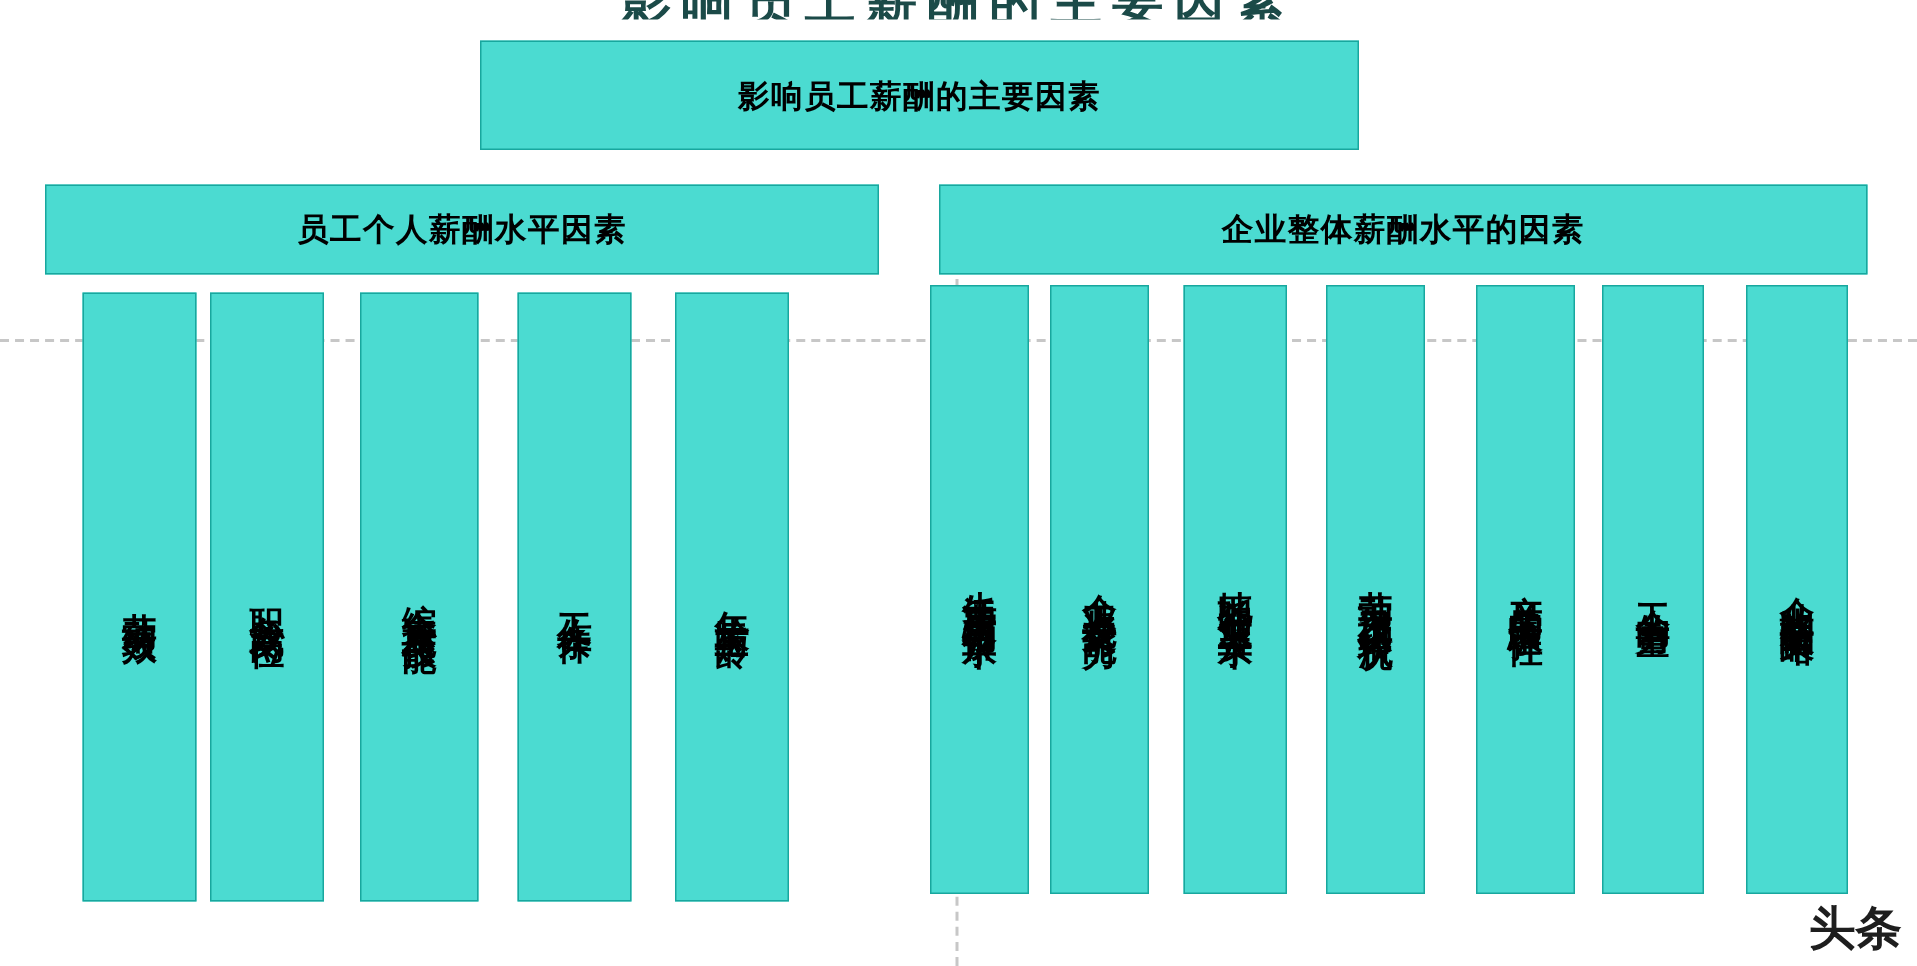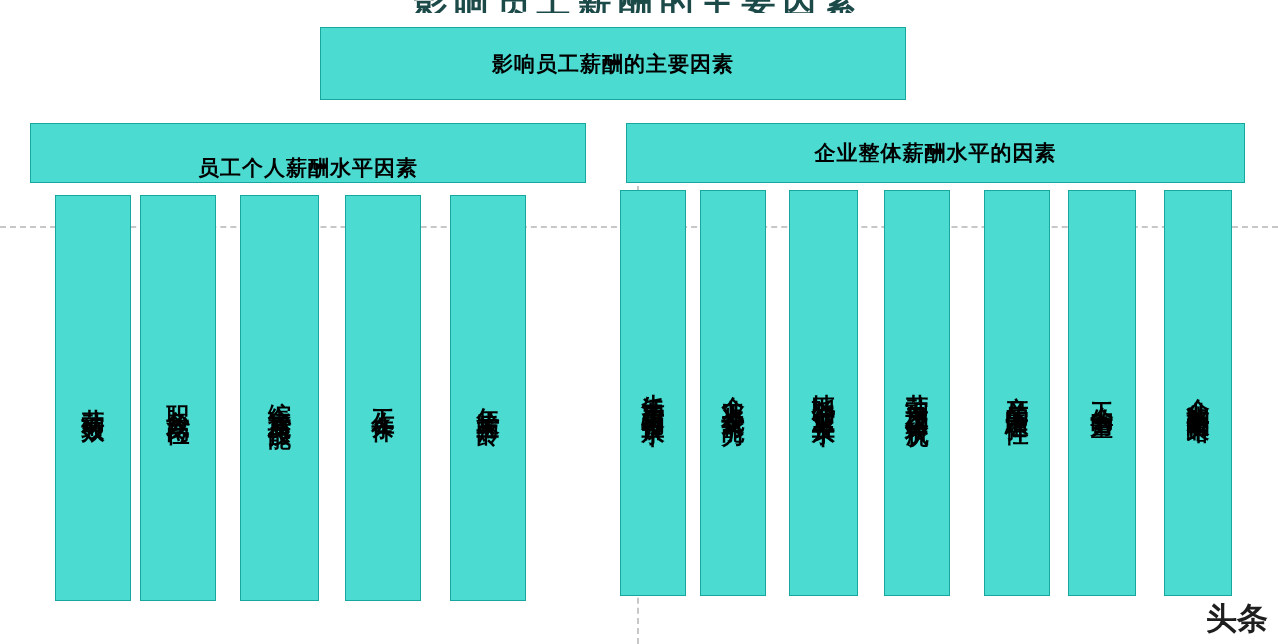--- a/index.html
+++ b/index.html
@@ -42,21 +42,21 @@
 <div class="dash-v"></div>
 
 <div class="clip-title">
   <span>影响员工薪酬的主要因素</span>
 </div>
 
 <div class="box hbox" style="left:320px;top:27px;width:586px;height:73px;">
   <span>影响员工薪酬的主要因素</span>
 </div>
 
-<div class="box hbox" style="left:30px;top:123px;width:556px;height:60px;align-items:flex-end;">
+<div class="box hbox" style="left:30px;top:123px;width:556px;height:60px;">
   <span>员工个人薪酬水平因素</span>
 </div>
 <div class="box hbox" style="left:626px;top:123px;width:619px;height:60px;">
   <span>企业整体薪酬水平的因素</span>
 </div>
 
 <div class="box vbox" style="left:55px;top:195px;width:76px;height:406px;">
   <span>劳动绩效</span>
 </div>
 <div class="box vbox" style="left:140px;top:195px;width:76px;height:406px;">

